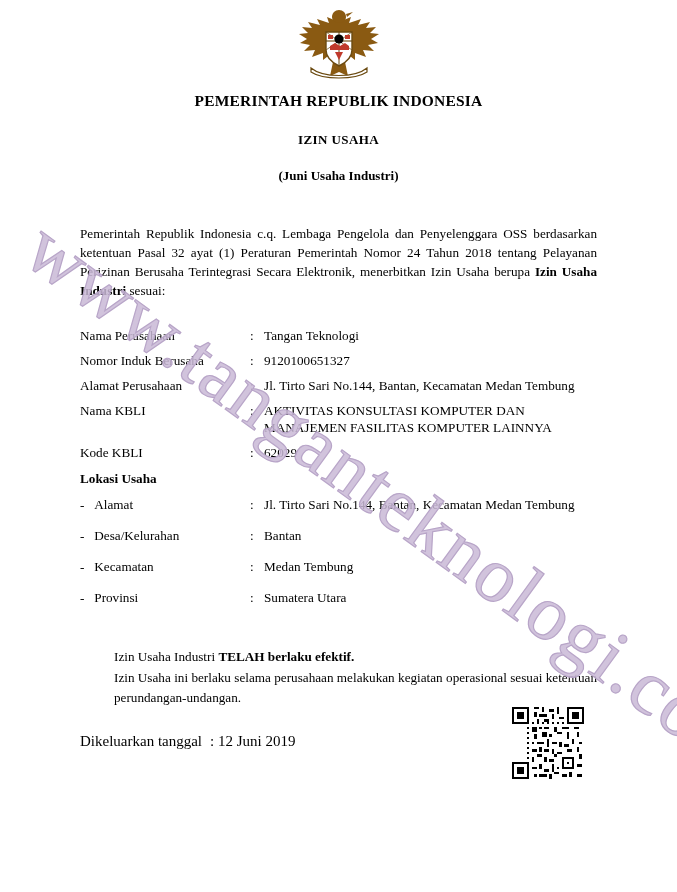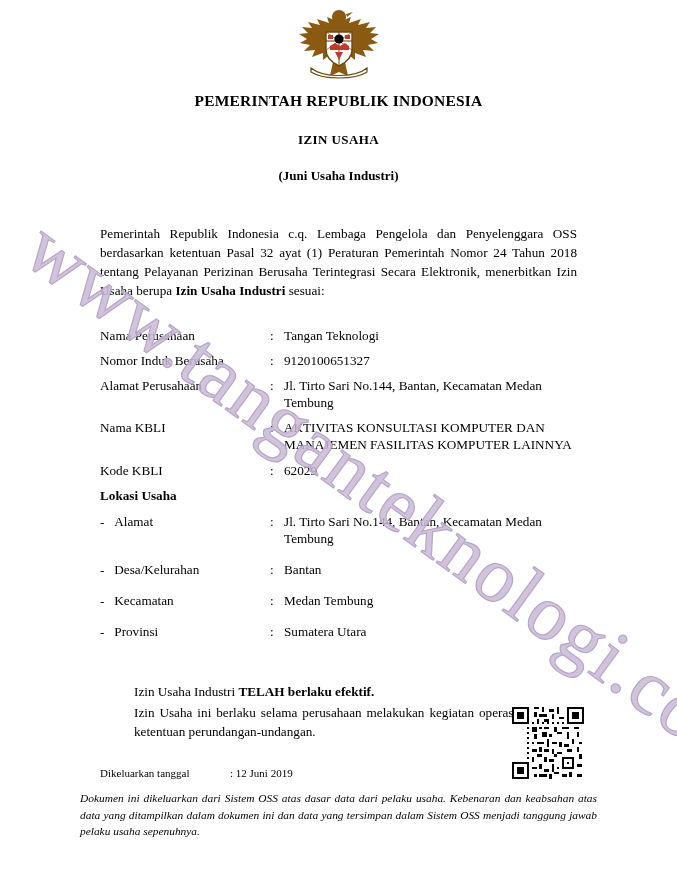--- a/index.html
+++ b/index.html
@@ -13,21 +13,21 @@
     position: relative;
     overflow: hidden;
     font-family: "Liberation Serif", serif;
     color: #000000;
   }
   .page {
     position: relative;
     width: 677px;
     height: 892px;
     box-sizing: border-box;
-    padding: 0 100px;
+    padding: 0 80px;
   }
 
   
   .emblem-wrap {
     display: flex;
     justify-content: center;
     padding-top: 6px;
   }
   .emblem {
     width: 84px;
@@ -90,21 +90,21 @@
   .closing {
     margin-top: 34px;
     font-size: 13.2px;
     line-height: 1.45;
     text-align: justify;
     margin-left: 34px;
   }
   .closing .l1 { margin-bottom: 2px; }
   .date-line {
     margin-top: 26px;
-    font-size: 11px;
+    font-size: 15px;
   }
   .date-line .dl-label { display: inline-block; width: 130px; }
 
   
   .qr {
     position: absolute;
     right: 93px;
     top: 707px;
     width: 72px;
     height: 72px;
@@ -362,21 +362,20 @@
           <rect x="11" y="27" width="3" height="1"></rect>
         <rect x="15" y="27" width="1" height="2"></rect>
           <rect x="17" y="26" width="2" height="1"></rect>
         <rect x="20" y="27" width="2" height="1"></rect>
           <rect x="23" y="26" width="1" height="2"></rect>
         <rect x="26" y="27" width="2" height="1"></rect>
       </g>
     </svg>
   </div>
 
-  <div class="footnote">Dokumen ini dikeluarkan dari Sistem OSS atas dasar data dari pelaku usaha. Kebenaran dan keabsahan atas data yang ditampilkan dalam dokumen ini dan data yang tersimpan dalam Sistem OSS menjadi tanggung jawab pelaku usaha sepenuhnya.</div>
 
   <div class="watermark">
     <svg viewBox="0 0 677 892" width="677" height="892" xmlns="http://www.w3.org/2000/svg">
       <text id="wm-text" x="20" y="260" transform="rotate(36 20 260)" font-family="Liberation Serif, serif" font-size="78" fill="#c9b9d6" fill-opacity="0.85" stroke="#b8a5c8" stroke-width="1.2" letter-spacing="2">www.tanganteknologi.co.id</text>
     </svg>
   </div>
 
 </div>
 
 </body></html>

